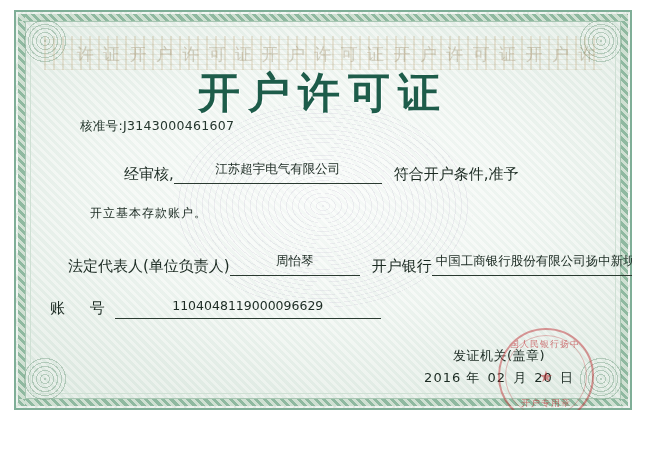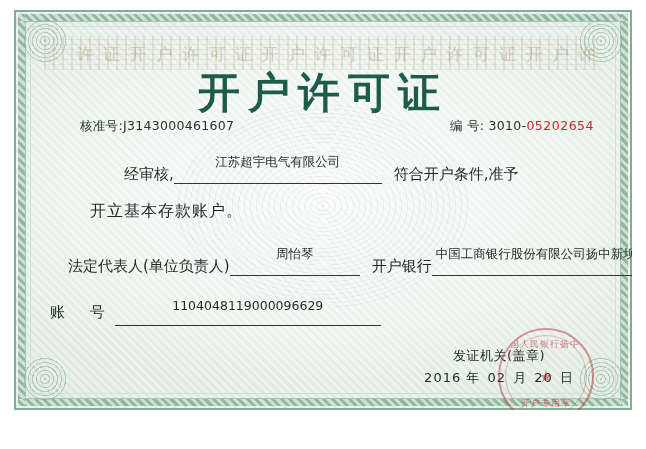--- a/index.html
+++ b/index.html
@@ -195,33 +195,33 @@
   }
 
   .lbl { flex: 0 0 auto; }
 
   .fill {
     position: relative;
     flex: 0 0 auto;
     border-bottom: 1px solid #2a3a30;
     text-align: center;
     font-size: 12.5px;
-    padding: 0 4px 12px 4px;
+    padding: 0 4px 5px 4px;
     color: #1b2a22;
   }
   .fill.w-company { width: 200px; }
   .fill.w-rep { width: 122px; }
   .fill.w-bank { width: 215px; }
   .fill.w-acct { width: 258px; }
 
   .indent-1 { padding-left: 56px; }
   .gap-sm { width: 12px; flex: 0 0 auto; }
 
   .line2 {
-    font-size: 16px;
+    font-size: 12px;
     letter-spacing: 1px;
     padding-left: 22px;
     text-align: center;
   }
 
   
   .acct-row {
     position: absolute;
     left: 36px;
     top: 288px;
@@ -342,24 +342,20 @@
 
     <div class="top-orn"></div>
     <div class="orn-chars">许 证 开 户 许 可 证 开 户 许 可 证 开 户 许 可 证 开 户 许</div>
 
     <div class="title">开户许可证</div>
 
     <div class="row-nos">
       <div class="nos-left">
         <span>核准号:</span><span>J3143000461607</span>
       </div>
-      <div class="nos-right">
-        <span>编 号:</span>
-        <span>3010-</span><span class="serial-red">05202654</span>
-      </div>
     </div>
 
     <div class="body">
 
       <div class="line indent-1">
         <span class="lbl">经审核,</span>
         <span class="fill w-company">江苏超宇电气有限公司</span>
         <span class="gap-sm"></span>
         <span class="lbl">符合开户条件,准予</span>
       </div>

